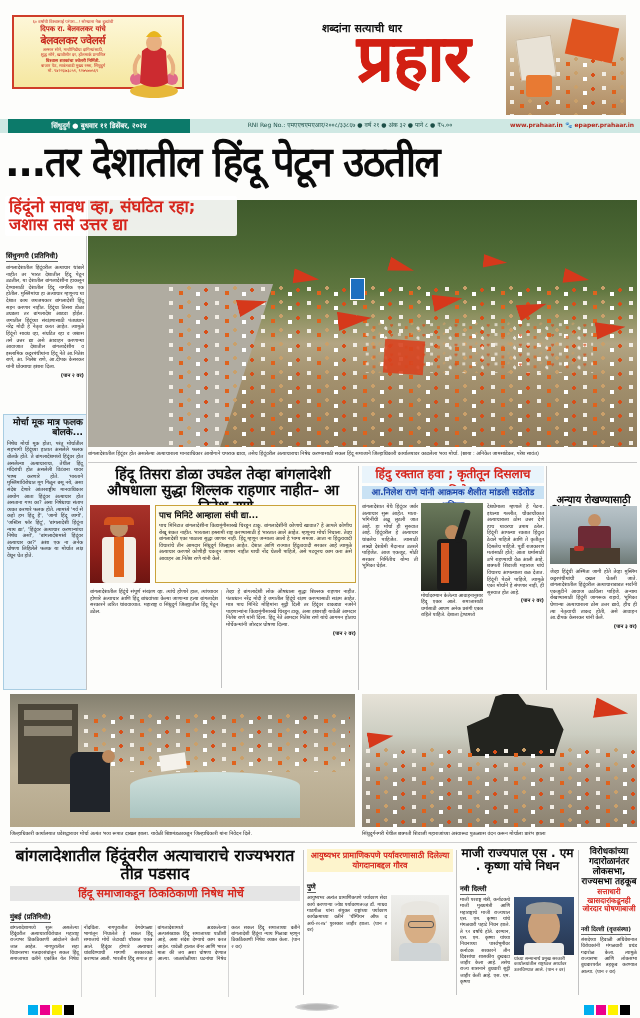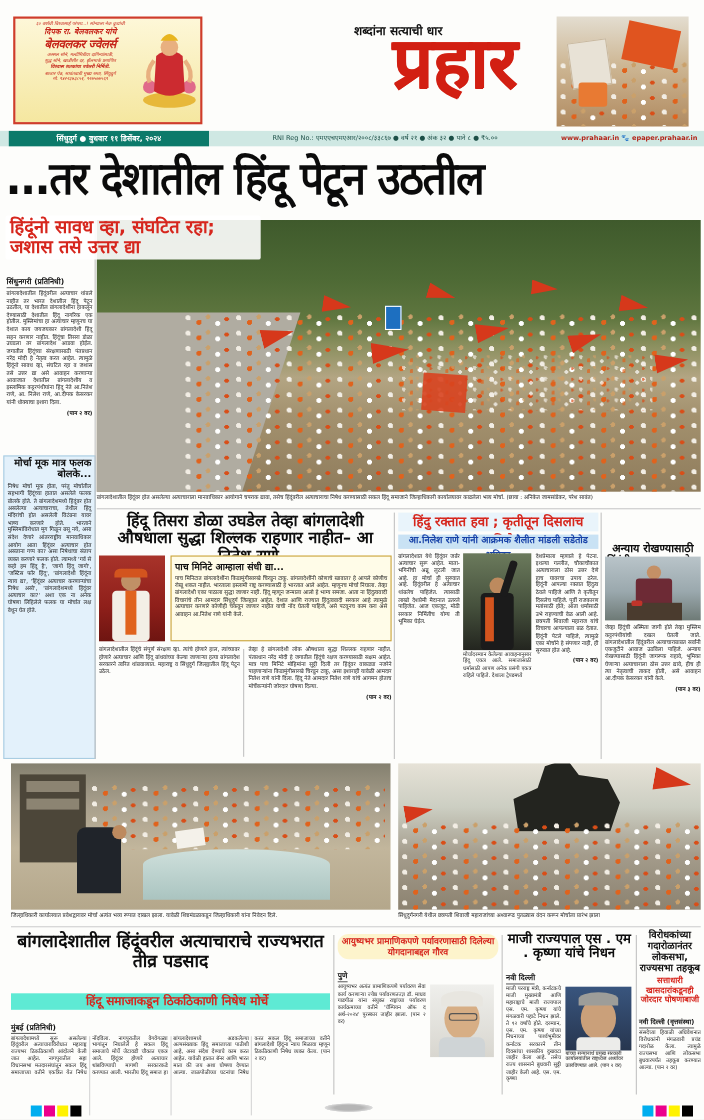--- a/index.html
+++ b/index.html
@@ -29,21 +29,21 @@
     radial-gradient(circle 2px at 41px 6px,#d94e18 99%,transparent);
     background-size:46px 14px;}
   .sq{width:10px;height:10px;display:inline-block;margin-right:2px;}
   .head-shape{position:absolute;border-radius:50%;}
 </style>
 </head>
 <body>
 
 <div id="page">
 
-  <div class="abs" style="left:12px;top:15px;width:172px;height:98px;border:2px solid #cf3d2a;background:linear-gradient(180deg,#fdf7d8,#f5e7a0);box-sizing:border-box;font-style:italic;">
+  <div class="abs" style="left:12px;top:15px;width:172px;height:74px;border:2px solid #cf3d2a;background:linear-gradient(180deg,#fdf7d8,#f5e7a0);box-sizing:border-box;">
     <div class="abs" style="left:3px;top:2px;width:112px;text-align:center;color:#c6241a;">
       <div style="font-size:4.2px;">६० वर्षांची विश्वासार्ह परंपरा...! सोन्याला नेक दुव्यांची</div>
       <div style="font-size:7px;font-weight:bold;">दिपक रा. बेलवलकर यांचे</div>
       <div style="font-size:10.5px;font-weight:bold;letter-spacing:-.3px;">बेलवलकर ज्वेलर्स</div>
       <div style="font-size:4.2px;">अस्सल सोने, मल्टीमिडीया दागिन्यांसाठी,</div>
       <div style="font-size:4.2px;">शुद्ध सोने, खात्रीशीर दर, हॉलमार्क प्रमाणित</div>
       <div style="font-size:4.4px;font-weight:bold;">विश्वास शतकांचा ज्वेलरी निर्मिती.</div>
       <div style="font-size:4.2px;">बाजार पेठ, सावंतवाडी मुख्य रस्ता, सिंधुदुर्ग</div>
       <div style="font-size:4.2px;">मो. ९४२२३७३८५१, ९२७५७७५६९</div>
     </div>
@@ -191,29 +191,29 @@
     <div class="dots" style="left:0;top:52px;width:100%;height:81px;"></div>
     <div class="flag" style="left:232px;top:6px;width:34px;height:26px;transform:rotate(10deg);"></div>
     <div class="flag" style="left:6px;top:36px;width:26px;height:20px;transform:rotate(-10deg);"></div>
   </div>
   <div class="abs caption" style="left:362px;top:830px;width:275px;">सिंधुदुर्गनगरी येथील छत्रपती शिवाजी महाराजांच्या अश्वारूढ पुतळ्यास वंदन करून मोर्चाला प्रारंभ झाला</div>
 
   <div class="hline" style="left:10px;top:842px;width:627px;background:#cfcfcf;"></div>
 
   <div class="abs" style="left:10px;top:847px;width:290px;">
     <div class="h2" style="font-size:16px;">बांगलादेशातील हिंदूंवरील अत्याचाराचे राज्यभरात तीव्र पडसाद</div>
-    <div class="band" style="background:#5eead4;color:#d6261d;font-size:11px;height:15px;line-height:15px;margin-top:20px;padding-left:12px;">हिंदू समाजाकडून ठिकठिकाणी निषेध मोर्चे</div>
+    <div class="band" style="background:#e5e5e5;color:#d6261d;font-size:11px;height:15px;line-height:15px;margin-top:3px;padding-left:12px;">हिंदू समाजाकडून ठिकठिकाणी निषेध मोर्चे</div>
     <div style="margin-top:3px;"><span class="dateline">मुंबई (प्रतिनिधी)</span></div>
     <div class="body-txt" style="column-count:4;column-gap:5px;column-rule:1px solid #d5d5d5;font-size:4.8px;height:72px;">बांगलादेशामध्ये सुरू असलेल्या हिंदूंवरील अत्याचाराविरोधात महाराष्ट्र राज्यभर ठिकठिकाणी आंदोलने केली जात आहेत. नागपुरातील सहा विधानसभा मतदारसंघांतून सकल हिंदू समाजाच्या वतीने एकत्रित येत निषेध नोंदविला. नागपुरातील वेगवेगळ्या भागांतून निघालेले हे सकल हिंदू समाजाचे मोर्चे जेटावडी चौकात एकत्र आले. हिंदूंवर होणारे अत्याचार थांबविण्याची मागणी सरकारकडे करण्यात आली. भारतीय हिंदू समाज हा बांगलादेशामध्ये अडकलेल्या अल्पसंख्याक हिंदू समाजाच्या पाठीशी आहे, असा संदेश देण्याचे काम करत आहेत. यावेळी हातात बॅनर आणि भारत माता की जय अशा घोषणा देण्यात आल्या. जाळपोळीच्या घटनांचा निषेध करत सकल हिंदू समाजाच्या वतीने बांगलादेशी हिंदूंना न्याय मिळावा म्हणून ठिकठिकाणी निषेध व्यक्त केला. (पान २ वर)</div>
   </div>
 
   <div class="vline" style="left:303px;top:850px;height:145px;"></div>
 
   <div class="abs" style="left:307px;top:847px;width:146px;">
-    <div class="band" style="background:#fdf4cc;color:#d6261d;font-size:8px;line-height:1.2;padding:2px 0;margin-top:2px;border-radius:10px;">आयुष्यभर प्रामाणिकपणे पर्यावरणासाठी दिलेल्या योगदानाबद्दल गौरव</div>
+    <div class="band" style="background:#fdf4cc;color:#d6261d;font-size:8px;line-height:1.2;padding:2px 0;margin-top:2px;">आयुष्यभर प्रामाणिकपणे पर्यावरणासाठी दिलेल्या योगदानाबद्दल गौरव</div>
     <div style="margin-top:2px;"><span class="dateline">पुणे</span></div>
     <div style="display:flex;gap:4px;">
       <div class="body-txt" style="width:80px;font-size:4.8px;">आयुष्यभर अत्यंत प्रामाणिकपणे पर्यावरण सेवा कार्य करणाऱ्या ज्येष्ठ पर्यावरणतज्ज्ञ डॉ. माधव गाडगीळ यांना संयुक्त राष्ट्रांच्या पर्यावरण कार्यक्रमाच्या वतीने 'चॅम्पियन ऑफ द अर्थ-२०२४' पुरस्कार जाहीर झाला. (पान २ वर)</div>
       <div class="photo" style="position:relative;width:58px;height:66px;background:linear-gradient(180deg,#efefec,#d8d6cf);">
         <div class="head-shape" style="left:13px;top:12px;width:32px;height:38px;background:#d7ae85;"></div>
         <div class="abs" style="left:10px;top:6px;width:38px;height:14px;background:#e8e6e0;border-radius:50% 50% 0 0;"></div>
         <div class="abs" style="left:17px;top:26px;width:24px;height:5px;border:1px solid #555;border-radius:3px;background:transparent;"></div>
         <div class="abs" style="left:8px;top:48px;width:42px;height:18px;background:#cfd4d6;border-radius:6px 6px 0 0;"></div>
       </div>
     </div>

